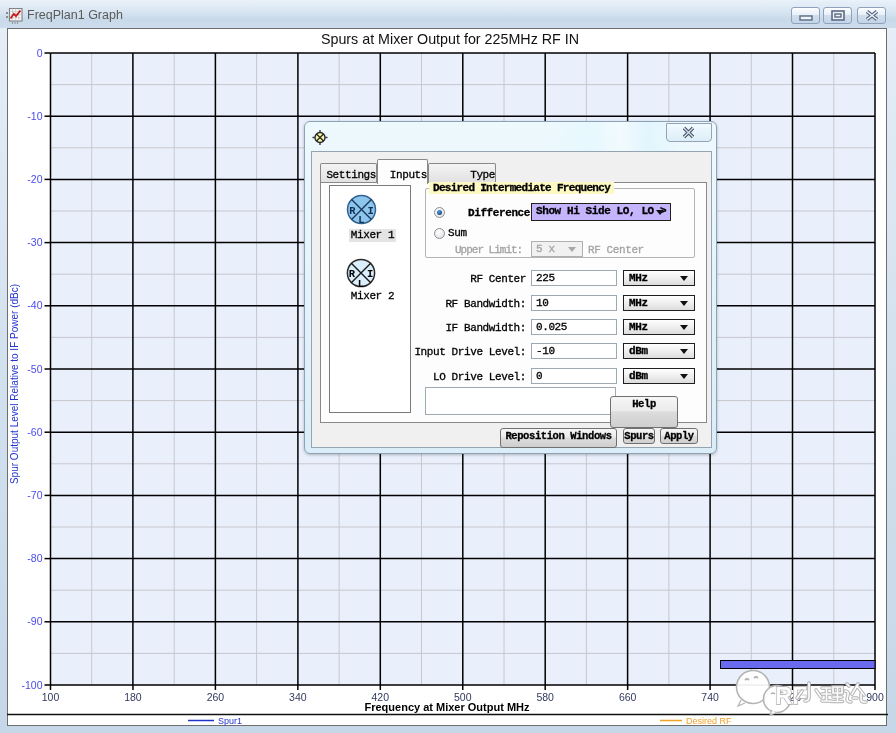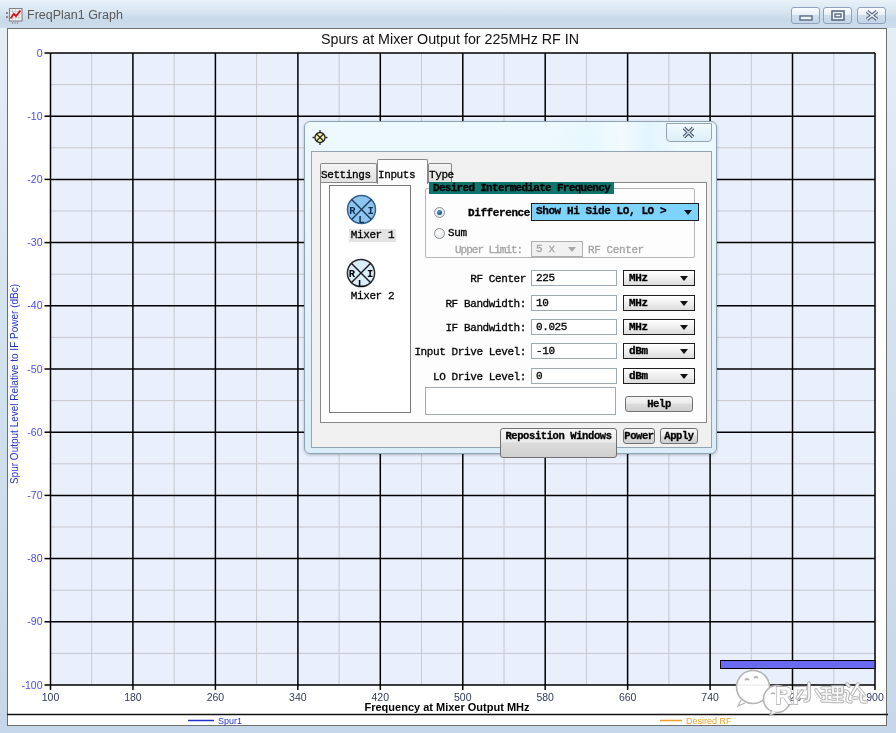--- a/index.html
+++ b/index.html
@@ -12,27 +12,27 @@
 #client{position:absolute;left:7px;top:28px;width:880px;height:698px;background:#fff;border:1px solid #6e6e6e;box-sizing:border-box;}
 .capbtn{position:absolute;top:7px;height:17px;width:29px;border:1px solid #8ea2bc;border-radius:3px;background:linear-gradient(180deg,#fdfeff 0%,#e7eff7 45%,#cfdeed 50%,#c3d5e7 100%);box-sizing:border-box;}
 
 #chart{position:absolute;left:0;top:0;}
 
 #dlg{position:absolute;left:304px;top:121px;width:413px;height:333px;border-radius:6px;background:linear-gradient(180deg,#eef9fe 0%,#daedf8 100%);border:1px solid #8ba3b4;box-sizing:border-box;box-shadow:0 1px 3px rgba(0,0,0,0.25);}
 #dlg *{box-sizing:border-box;}
 #dlg-title{position:absolute;left:28px;top:8px;font-family:"Liberation Mono",monospace;font-size:13px;color:#000;white-space:nowrap;letter-spacing:-0.1px;-webkit-text-stroke:0.3px #000;}
 #dlg-close{position:absolute;left:361px;top:1px;width:46px;height:19px;border:1px solid #93a5b5;border-radius:0 0 4px 4px;background:linear-gradient(180deg,#f0fafe 0%,#ddeef8 100%);}
 #dlg-client{position:absolute;left:6px;top:29px;width:401px;height:297px;background:#f0f0f0;border:1px solid #95a4b1;font-family:"Liberation Mono",monospace;font-size:11px;letter-spacing:-0.4px;color:#000;-webkit-text-stroke:0.3px currentColor;}
-.tab{position:absolute;top:11px;height:20px;border:1px solid #898989;border-bottom:none;border-radius:2px 2px 0 0;background:linear-gradient(180deg,#f4f4f4,#e0e0e0);text-align:left;padding-top:5px;box-sizing:border-box !important;}
+.tab{position:absolute;top:11px;height:20px;border:1px solid #898989;border-bottom:none;border-radius:2px 2px 0 0;background:linear-gradient(180deg,#f4f4f4,#e0e0e0);text-align:right;padding-top:5px;box-sizing:border-box !important;}
 .tab.sel{top:7px;height:25px;background:#fdfdfd;z-index:3;padding-top:9px;}
 #tabpage{position:absolute;left:8px;top:30px;width:387px;height:241px;background:#fdfdfd;border:1px solid #898989;}
 #listbox{position:absolute;left:8px;top:2px;width:82px;height:228px;background:#fff;border:1px solid #7a7a7a;}
 .mixlbl{position:absolute;left:10px;width:47px;height:13px;text-align:center;line-height:13px;margin-left:9px;}
 #grpbox{position:absolute;left:104px;top:5px;width:270px;height:70px;border:1px solid #b4b4b4;border-radius:2px;}
-#grplbl{position:absolute;left:6px;top:-7px;background:#0f766e;padding:0 4px;font-weight:bold;white-space:nowrap;}
+#grplbl{position:absolute;left:6px;top:-7px;background:#fef9c3;padding:0 4px;font-weight:bold;white-space:nowrap;}
 .radio{position:absolute;width:11px;height:11px;border-radius:50%;border:1px solid #8a9097;background:radial-gradient(circle at 40% 35%,#fff 0%,#ddd 100%);}
 .radio.on::after{content:"";position:absolute;left:2px;top:2px;width:5px;height:5px;border-radius:50%;background:radial-gradient(circle at 40% 35%,#4c9cd8 0%,#123f73 85%);}
 .combo{position:absolute;border:1.5px solid #1f1f1f;background:linear-gradient(180deg,#fefefe 0%,#ececec 60%,#dcdcdc 100%);}
 .combo .arr{position:absolute;right:6px;top:50%;margin-top:-2px;width:0;height:0;border-left:4px solid transparent;border-right:4px solid transparent;border-top:5px solid #111;}
 .field{position:absolute;background:#fff;border:1px solid #9daab4;padding:1px 0 0 4px;}
 .flabel{position:absolute;width:200px;text-align:right;white-space:nowrap;}
 .btn{position:absolute;border:1px solid #707070;border-radius:3px;background:linear-gradient(180deg,#f6f6f6 0%,#ebebeb 45%,#dcdcdc 50%,#cfcfcf 100%);text-align:center;font-family:"Liberation Mono",monospace;font-weight:bold;letter-spacing:-0.4px;white-space:nowrap;font-size:10.5px;overflow:hidden;}
 .gray{color:#a3a3a3;}
 </style>
 </head>
@@ -152,21 +152,21 @@
     <div class="abs" style="left:245px;top:0;width:130px;height:29px;background:linear-gradient(90deg,rgba(255,255,255,0) 0%,rgba(225,248,255,0.55) 30%,rgba(255,255,255,0.25) 55%,rgba(215,242,252,0.5) 75%,rgba(255,255,255,0) 100%);"></div>
     <div id="dlg-close">
         <svg width="44" height="17" style="position:absolute;left:0;top:0">
           <path d="M17 4 L26 13 M26 4 L17 13" stroke="#3f4e63" stroke-width="3.4"></path>
           <path d="M17 4 L26 13 M26 4 L17 13" stroke="#dfe7ee" stroke-width="1.3"></path>
         </svg>
       </div>
     <div id="dlg-client">
       <div class="tab" style="left:8px;width:57px;">Settings</div>
       <div class="tab sel" style="left:65px;width:51px;">Inputs</div>
-      <div class="tab" style="left:116px;width:24px;">Type</div>
+      <div class="tab" style="left:116px;width:68px;">Type</div>
       <div id="tabpage">
         <div id="listbox">
           <svg class="abs" style="left:16px;top:8px" width="31" height="31" viewBox="0 0 31 31">
             <circle cx="15.5" cy="15.5" r="14" fill="#8ec5ef" stroke="#33628e" stroke-width="1.5"></circle>
             <path d="M5.6 5.6 L25.4 25.4 M25.4 5.6 L5.6 25.4" stroke="#1a3a5c" stroke-width="1.4"></path>
             <text x="3.2" y="19.5" font-size="10.5" font-weight="bold" fill="#10304f" font-family="Liberation Mono">R</text>
             <text x="21.5" y="19.5" font-size="10.5" font-weight="bold" fill="#10304f" font-family="Liberation Mono">I</text>
             <text x="12.2" y="29" font-size="10.5" font-weight="bold" fill="#10304f" font-family="Liberation Mono">L</text>
           </svg>
           <div class="mixlbl" style="top:43px;background:#e4e4e4;">Mixer 1</div>
@@ -176,21 +176,21 @@
             <text x="2.8" y="19" font-size="10.5" font-weight="bold" fill="#000" font-family="Liberation Mono">R</text>
             <text x="21" y="19" font-size="10.5" font-weight="bold" fill="#000" font-family="Liberation Mono">I</text>
             <text x="11.8" y="28.5" font-size="10.5" font-weight="bold" fill="#000" font-family="Liberation Mono">L</text>
           </svg>
           <div class="mixlbl" style="top:104px;">Mixer 2</div>
         </div>
         <div id="grpbox">
           <div id="grplbl" style="left:3px;letter-spacing:-0.7px;">Desired Intermediate Frequency</div>
           <div class="radio on" style="left:8px;top:18px;"></div>
           <div class="abs" style="left:22px;top:18px;font-weight:bold;margin-left:20px;">Difference:</div>
-          <div class="combo" style="left:105px;top:14px;width:168px;height:18px;background:#7dd3fc;">
+          <div class="combo" style="left:105px;top:14px;width:140px;height:18px;background:#c4b5fd;">
             <div class="abs" style="left:4px;top:1px;font-weight:bold;">Show Hi Side LO, LO &gt;</div>
             <div class="arr"></div>
           </div>
           <div class="radio" style="left:8px;top:39px;"></div>
           <div class="abs" style="left:22px;top:38px;font-weight:normal;">Sum</div>
           <div class="abs gray" style="left:29px;top:55px;letter-spacing:-1px;">Upper Limit:</div>
           <div class="combo" style="left:105px;top:52px;width:52px;height:16px;border:1px solid #b0b0b0;background:#f1f1f1;">
             <div class="abs gray" style="left:4px;top:1px;">5 x</div>
             <div class="arr" style="border-top-color:#a8a8a8;"></div>
           </div>
@@ -220,20 +220,20 @@
           </div>
         <div class="combo" style="left:302px;top:159.5px;width:72px;height:16px;">
             <div class="abs" style="left:5px;top:1px;font-weight:bold;">dBm</div>
             <div class="arr"></div>
           </div>
         <div class="combo" style="left:302px;top:184.5px;width:72px;height:16px;">
             <div class="abs" style="left:5px;top:1px;font-weight:bold;">dBm</div>
             <div class="arr"></div>
           </div>
         <div class="field" style="left:104px;top:203.5px;width:191px;height:28px;"></div>
-        <div class="btn" style="left:304px;top:212.5px;width:68px;height:16px;line-height:15px;">Help</div>
-      </div>
-      <div class="btn" style="left:188px;top:276px;width:117px;height:30px;line-height:15px;">Reposition Windows</div>
-      <div class="btn" style="left:311px;top:276px;width:32px;height:16px;line-height:15px;">Power</div>
+        <div class="btn" style="left:289px;top:212.5px;width:68px;height:32px;line-height:15px;">Help</div>
+      </div>
+      <div class="btn" style="left:188px;top:276px;width:117px;height:20px;line-height:15px;">Reposition Windows</div>
+      <div class="btn" style="left:311px;top:276px;width:32px;height:16px;line-height:15px;">Spurs</div>
       <div class="btn" style="left:348px;top:276px;width:38px;height:16px;line-height:15px;">Apply</div>
     </div>
   </div>
 </div>
 
 </body></html>

